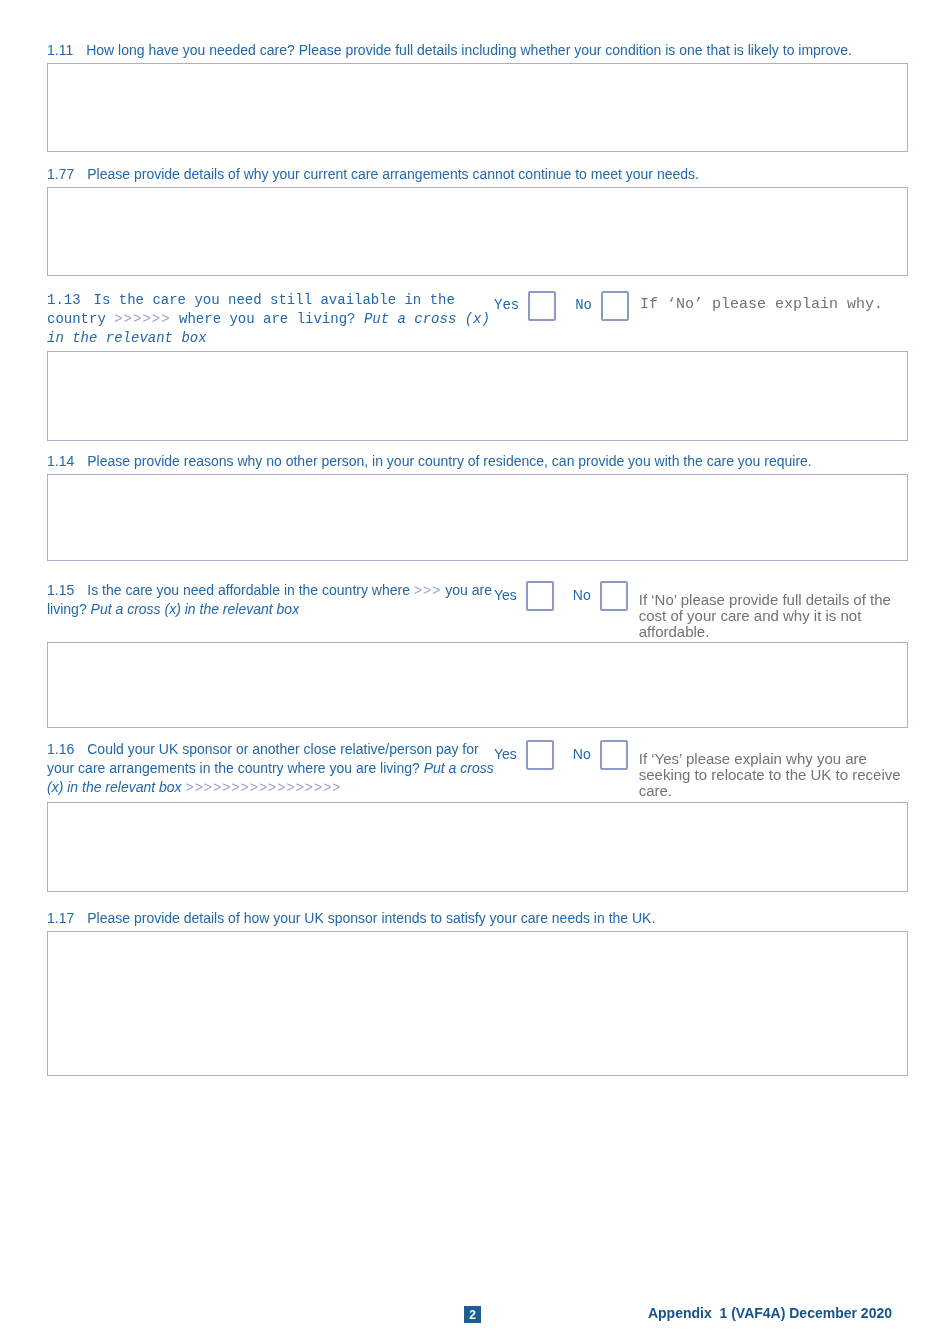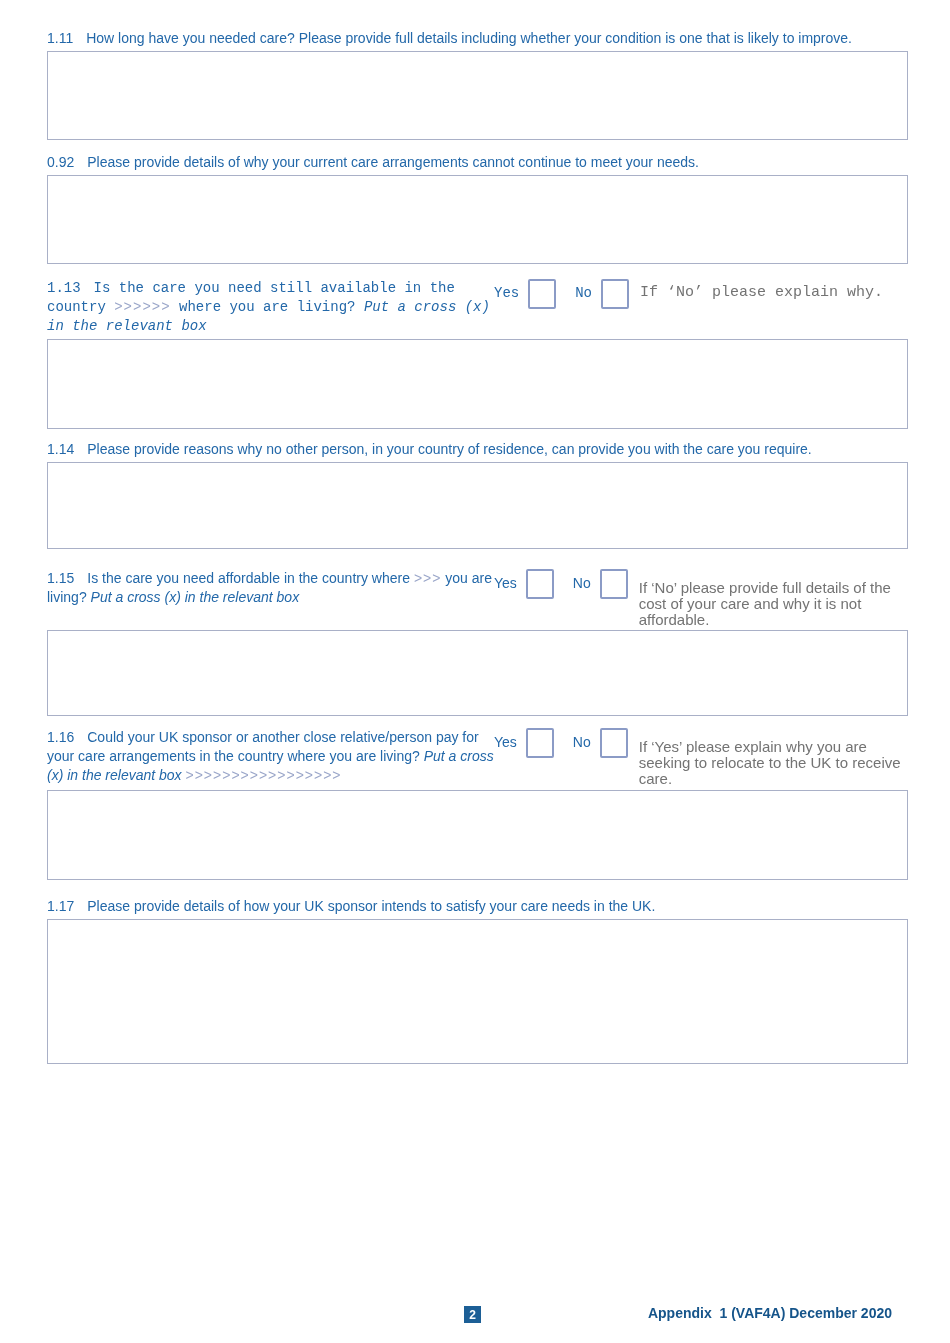--- a/index.html
+++ b/index.html
@@ -9,21 +9,21 @@
     position:relative;
     width:950px; height:1343px;
     background:#ffffff;
     margin:0 auto;
     overflow:hidden;
   }
   .content {
     position:absolute;
     left:47px; top:0;
     width:861px;
-    padding-top:29px;
+    padding-top:41px;
   }
   
   .q-label {
     color:#2368a9;
     font-size:14px;
     line-height:19px;
   }
   .q-num {
     display:inline-block;
     margin-right:13px;
@@ -109,21 +109,21 @@
 
 <div class="page">
   <div class="content">
 
     <div class="q-label">
       <span class="q-num">1.11</span><span>How long have you needed care? Please provide full details including whether your condition is one that is likely to improve.</span>
     </div>
     <div class="answer-box h89"></div>
 
     <div class="q-label mt13">
-      <span class="q-num">0.92</span><span>Please provide details of why your current care arrangements cannot continue to meet your needs.</span>
+      <span class="q-num">1.77</span><span>Please provide details of why your current care arrangements cannot continue to meet your needs.</span>
     </div>
     <div class="answer-box h89"></div>
 
     <div class="qrow mt15">
       <div class="q-left">
         <div class="q-label">
           <span class="q-num">1.13</span><span>Is the care you need still available in the country</span>
           <span class="chevrons">&gt;&gt;&gt;&gt;&gt;&gt;</span>
           <span>where you are living?</span>
           <span class="q-italic">Put a cross (x) in the relevant box</span>

